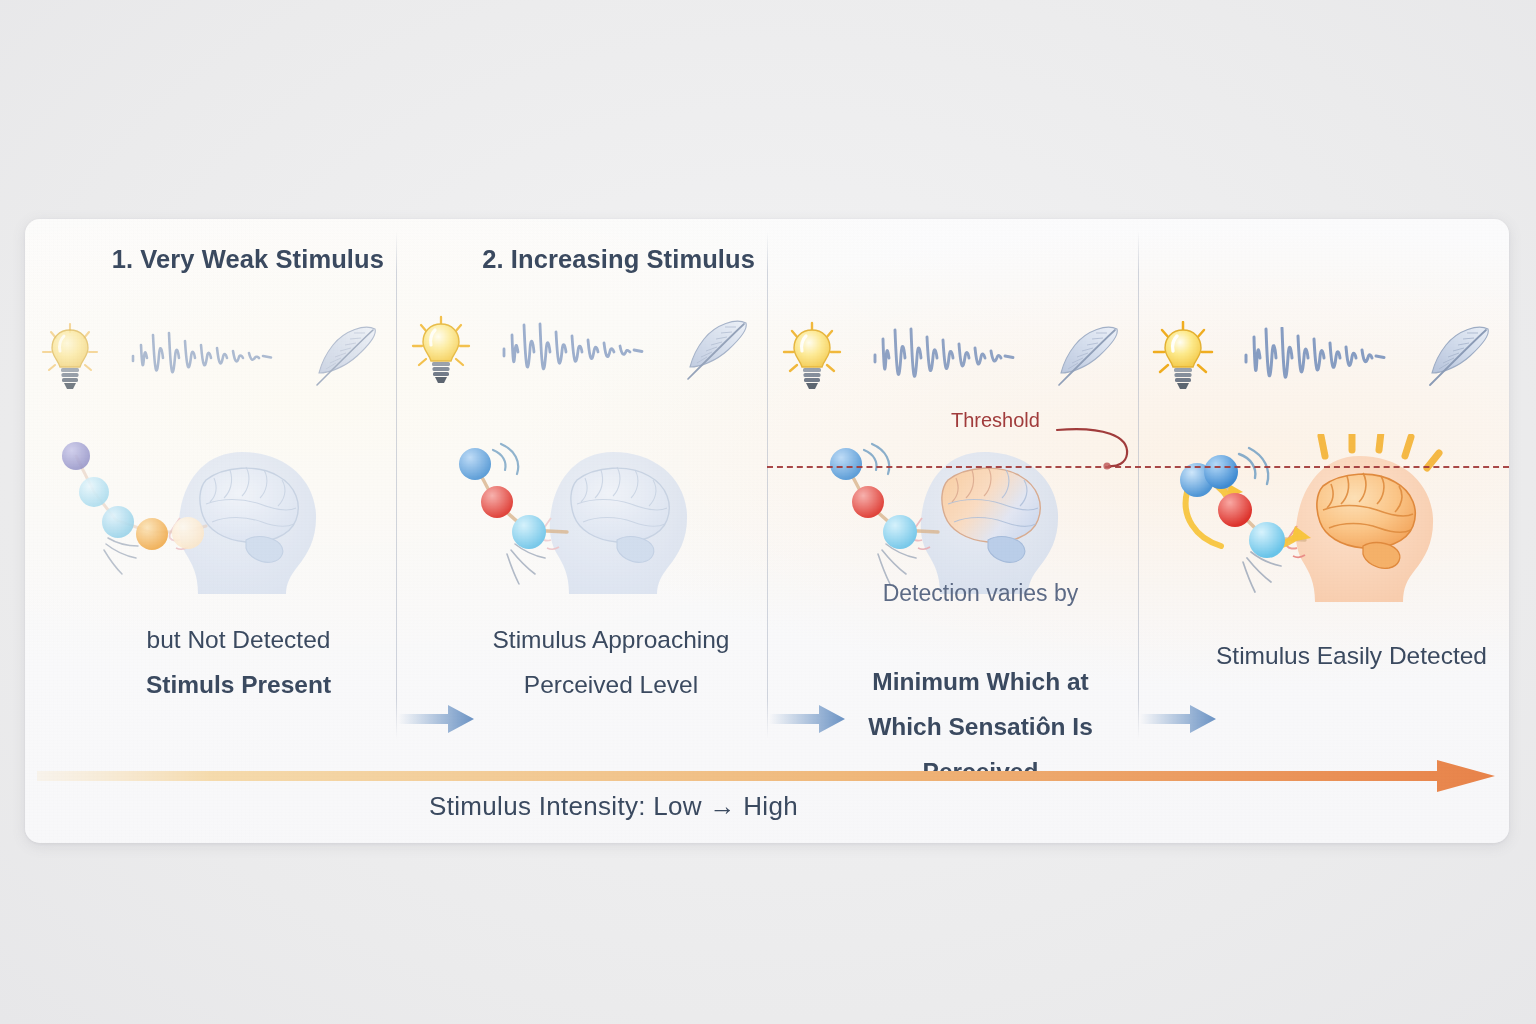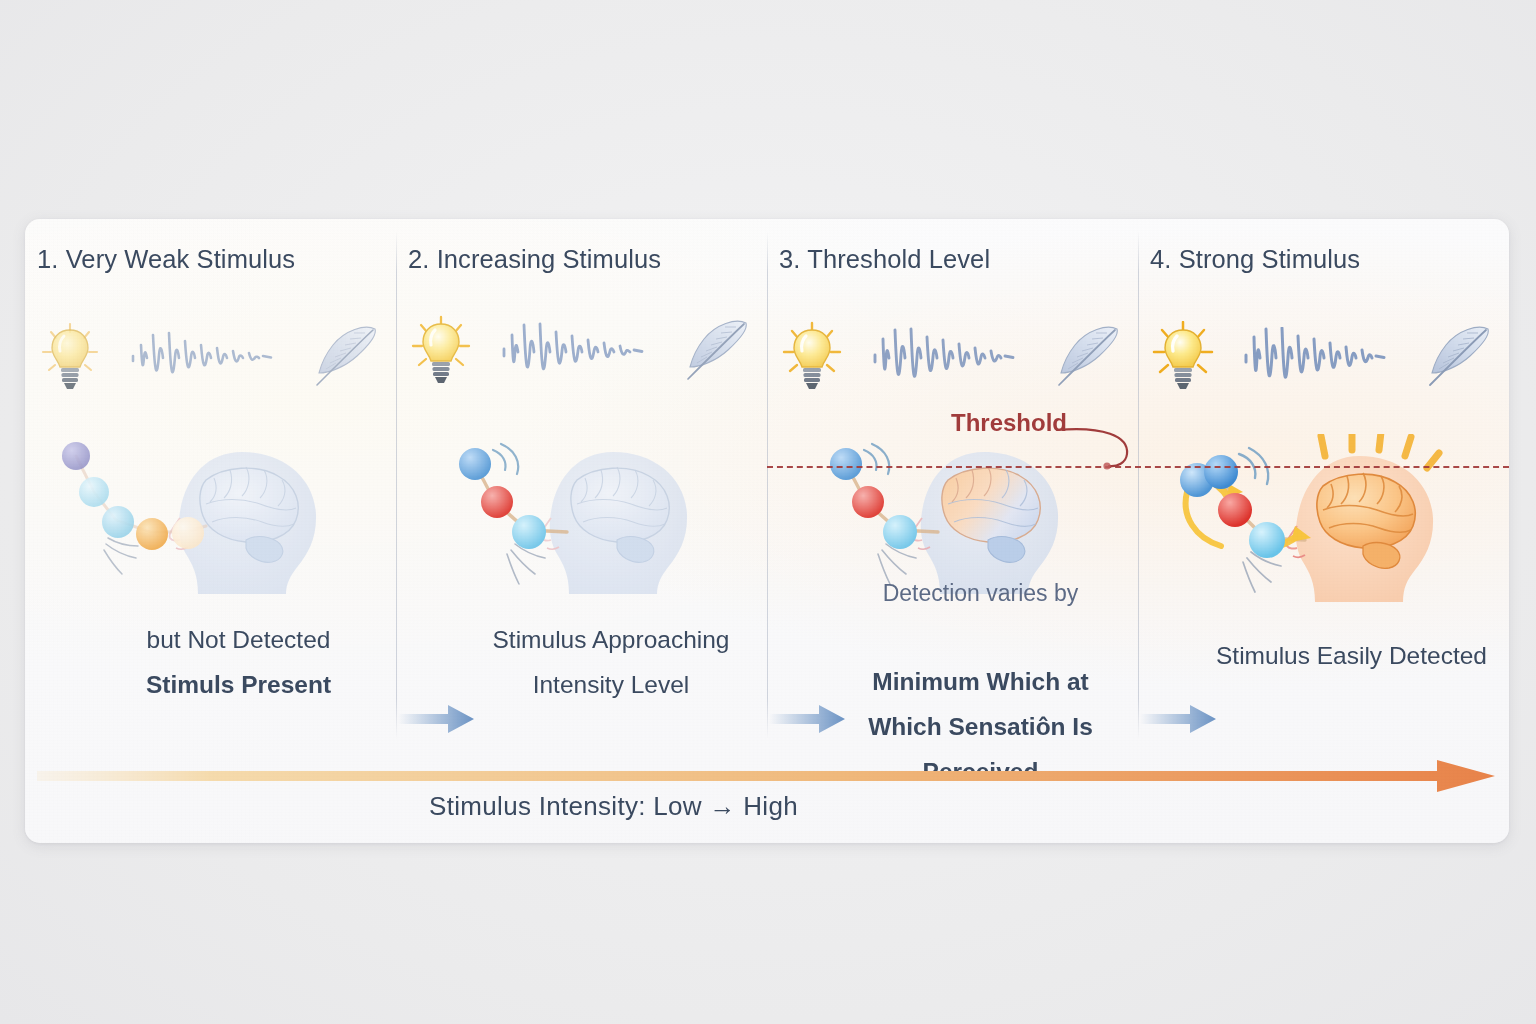--- a/index.html
+++ b/index.html
@@ -67,23 +67,23 @@
     width: 1px;
     height: 508px;
     background: linear-gradient(180deg, rgba(175,182,196,0) 0%, rgba(172,180,196,0.55) 8%, rgba(172,180,196,0.55) 92%, rgba(175,182,196,0) 100%);
   }
 
   .panel-title {
     position: absolute;
     left: 0;
     top: 22px;
     width: 100%;
-    text-align: left;
+    text-align: right;
     font-size: 25.5px;
-    font-weight: normal;
+    font-weight: bold;
     color: #3b4a60;
     letter-spacing: .1px;
     line-height: 37px;
     padding: 0 12px;
     box-sizing: border-box;
   }
 
   
   .icon-row {
     position: absolute;
@@ -138,23 +138,23 @@
     top: 247px;
     width: 742px;
     height: 0;
     border-top: 2.5px dashed #a33a3a;
     opacity: .92;
   }
   .threshold-label {
     position: absolute;
     left: 926px;
     top: 190px;
-    font-size: 24px;
+    font-size: 20px;
     color: #a13c3c;
-    font-weight: bold;
+    font-weight: normal;
     white-space: nowrap;
   }
   .threshold-leader {
     position: absolute;
     left: 1030px;
     top: 195px;
     width: 120px;
     height: 62px;
   }
 
@@ -477,29 +477,25 @@
               </g>
               <circle cx="58" cy="30" r="16" fill="url(#s2a)"></circle>
               <circle cx="80" cy="68" r="16" fill="url(#s2b)"></circle>
               <circle cx="112" cy="98" r="17" fill="url(#s2c)"></circle>
             </g>
           </svg>
         </div>
 
         <div class="caption c2">
           <div class="cap-main">Stimulus Approaching</div>
-          <div class="cap-main">Intensity Level</div>
+          <div class="cap-main">Perceived Level</div>
         </div>
       </div>
 
       <div class="panel">
-        <div class="panel-title">
-          <span>3.</span>
-          <span>Threshold Level</span>
-        </div>
 
         <div class="icon-row low">
           <svg class="ic" width="62" height="74" viewBox="0 0 62 74">
             <defs>
               <radialGradient id="b3g" cx="42%" cy="34%" r="68%">
                 <stop offset="0%" stop-color="#fffdef"></stop>
                   <stop offset="50%" stop-color="#fdea97"></stop>
                   <stop offset="100%" stop-color="#f5cf5c"></stop>
               </radialGradient>
             </defs>
@@ -629,24 +625,20 @@
         <div class="caption c3-note">
           <div class="cap-sub">Detection varies by</div>
         </div>
         <div class="caption c3-main">
           <div class="cap-main cap-bold">Minimum Which at</div>
           <div class="cap-main cap-bold">Which Sensatiôn Is Perceived</div>
         </div>
       </div>
 
       <div class="panel">
-        <div class="panel-title">
-          <span>4.</span>
-          <span>Strong Stimulus</span>
-        </div>
 
         <div class="icon-row low">
           <svg class="ic" width="62" height="74" viewBox="0 0 62 74">
             <defs>
               <radialGradient id="b4g" cx="42%" cy="33%" r="68%">
                 <stop offset="0%" stop-color="#fffef5"></stop>
                   <stop offset="48%" stop-color="#fdea8c"></stop>
                   <stop offset="100%" stop-color="#f5cc4e"></stop>
               </radialGradient>
             </defs>

